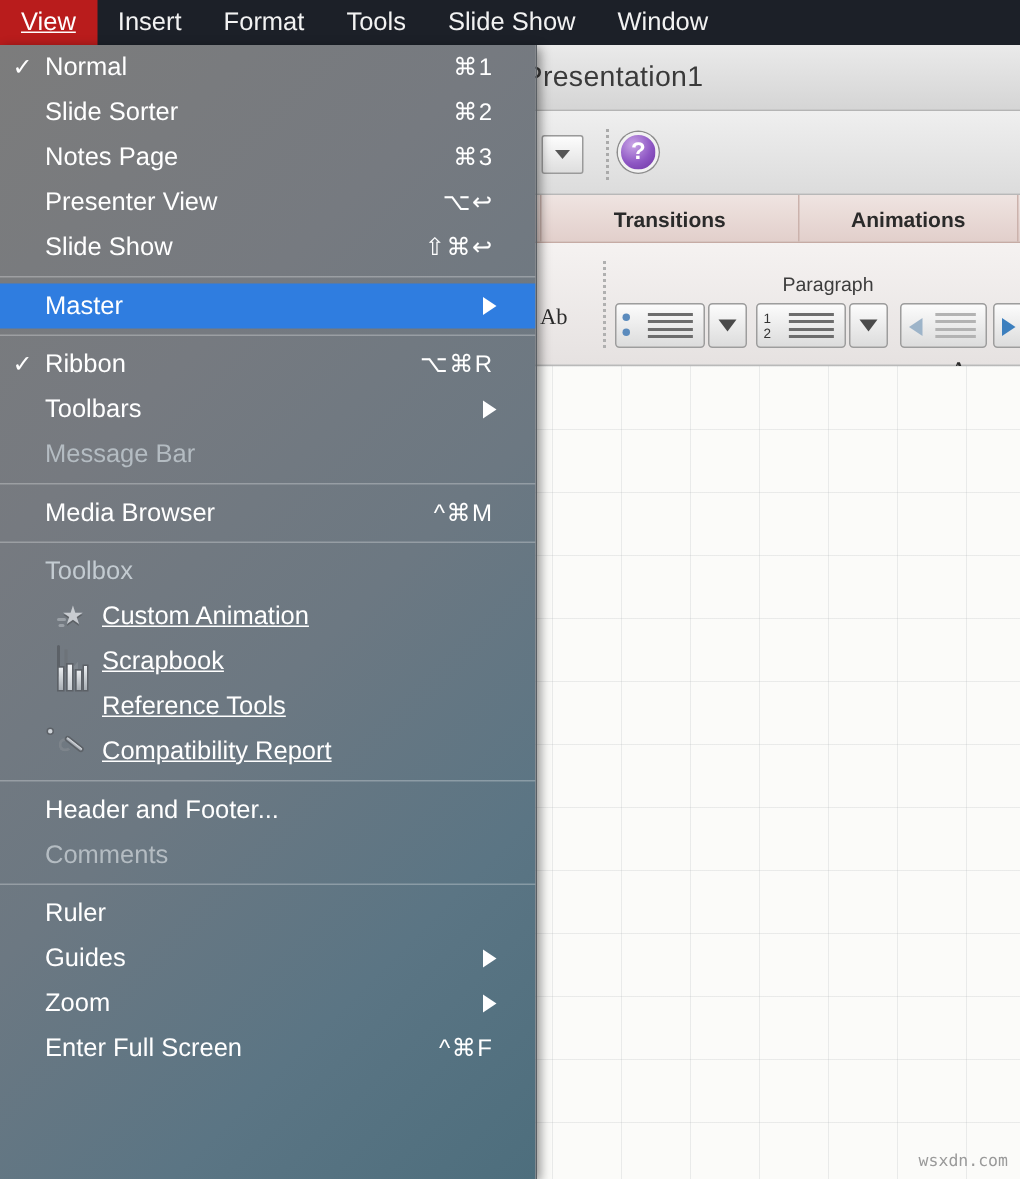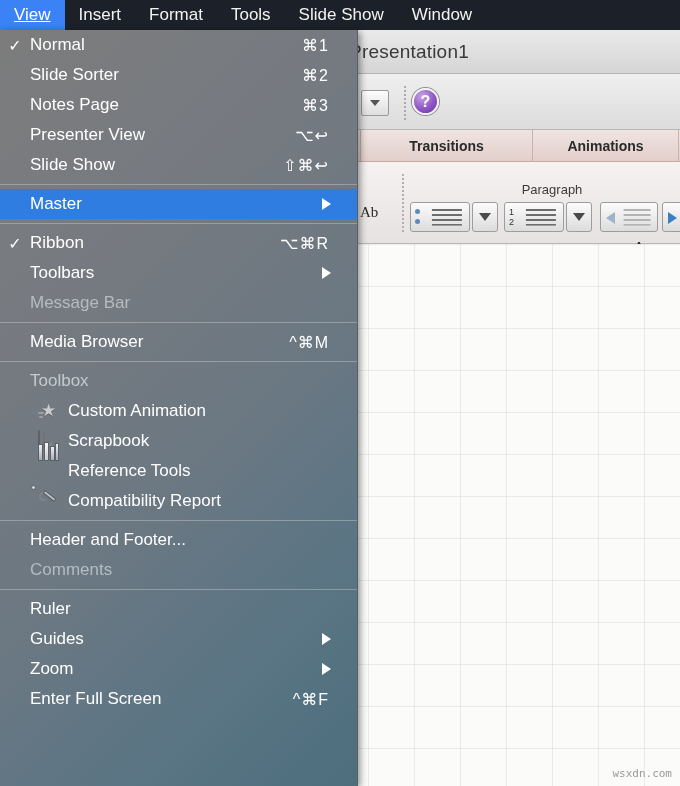--- a/index.html
+++ b/index.html
@@ -170,21 +170,21 @@
 
   
   #menubar {
     position: absolute; left: 0; top: 0; width: 680px; height: 30px;
     background: #1c2028; display: flex; align-items: stretch;
   }
   .mb-item {
     display: flex; align-items: center; padding: 0 14px;
     font-size: 17px; color: #f2f2f2; white-space: nowrap;
   }
-  .mb-item.active { background: #3b82f6; color: #fff; text-decoration: underline; }
+  .mb-item.active { background: #b91c1c; color: #fff; text-decoration: underline; }
 
   
   #view-menu {
     position: absolute; left: 0; top: 30px; width: 358px; height: 756px;
     background:
       linear-gradient(135deg, #7c7c7c 0%, #767a80 30%, #6c7882 55%, #5b7584 78%, #4d6e7d 100%);
     border-right: 1px solid #5a5f64;
     box-shadow: 2px 2px 7px rgba(0,0,0,.45);
     overflow: hidden;
   }
@@ -208,21 +208,21 @@
   }
   .mi.disabled { color: #b4bcc2; }
   .mi.header { color: #c3cbd1; }
   .mi.sel { background: #2f7de0; color: #ffffff; }
   .mi.sel .submark { border-left-color: #fff; }
   .mi-sep { height: 1px; margin: 4px 0; background: rgba(255,255,255,.28); }
   .mi .tbicon {
     position: absolute; left: 38px; top: 50%; transform: translateY(-50%);
     width: 22px; height: 20px;
   }
-  .mi .tblbl { margin-left: 54px; }
+  .mi .tblbl { margin-left: 54px; text-decoration: underline; }
 
   
   .ic-star { position: relative; width: 22px; height: 20px; }
   .ic-star .s {
     position: absolute; left: 3px; top: 1px; font-size: 17px; line-height: 17px;
     color: #c8ccd1; text-shadow: 0 1px 0 #5d6166;
   }
   .ic-star .sp1, .ic-star .sp2 {
     position: absolute; background: #9aa0a6; height: 2px; border-radius: 1px;
   }

